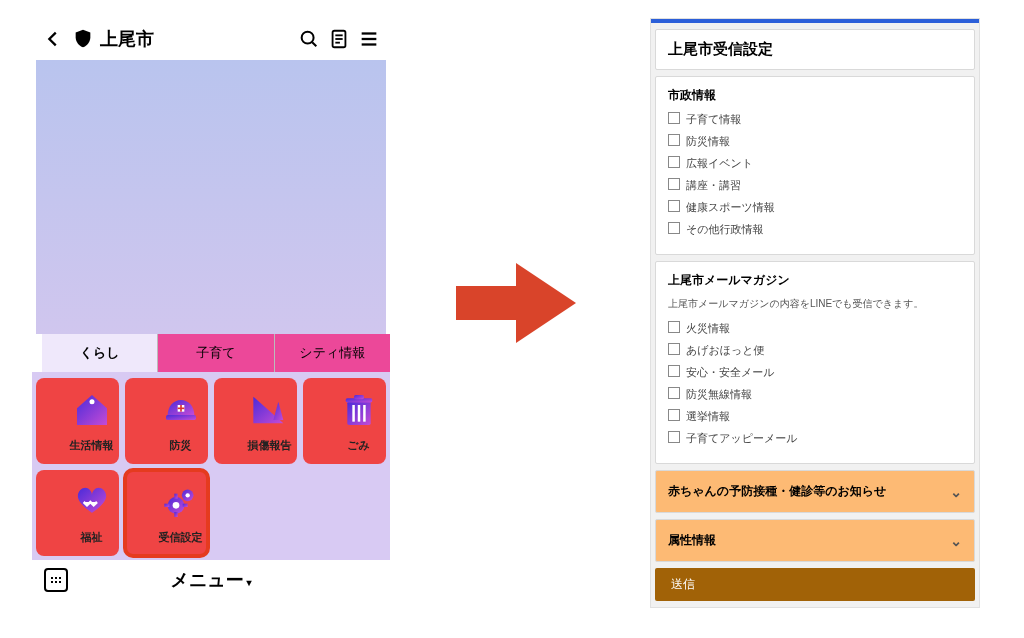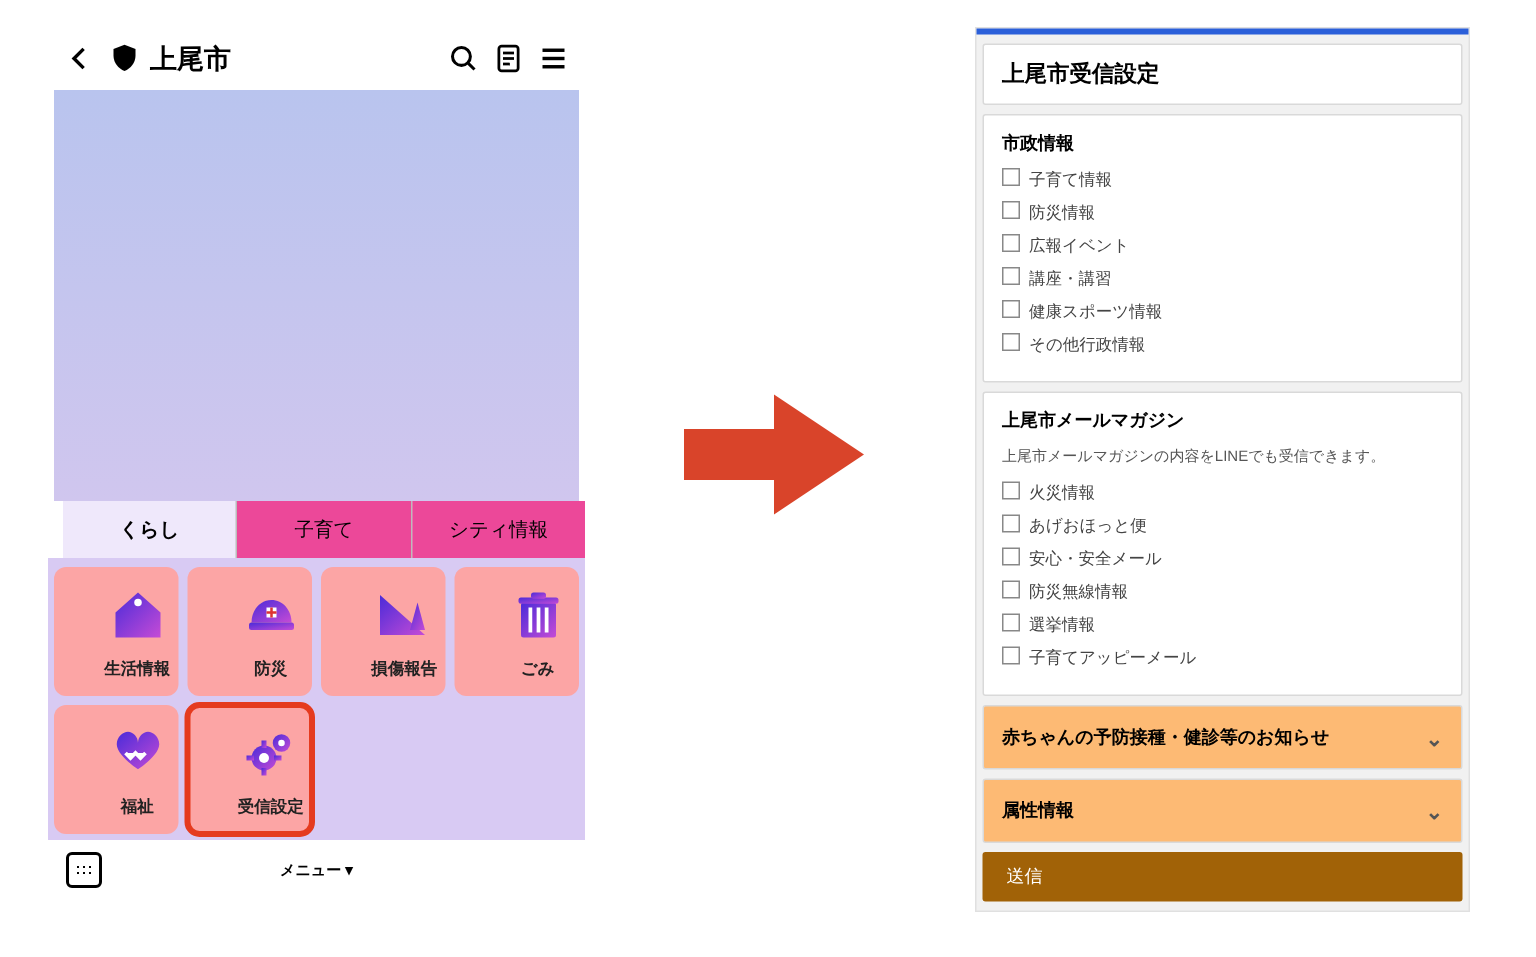--- a/index.html
+++ b/index.html
@@ -53,21 +53,21 @@
   }
   .tab:last-child{border-right:none;}
   .tab.active { background:#efe8fb; font-weight:600;margin-left:10px;}
   .grid-wrap { background:#d8caf3; padding:6px 4px 4px; }
   .grid {
     display:grid;
     grid-template-columns: repeat(4,1fr);
     gap:6px;
   }
   .tile {
-    background:#fca5a5;
+    background:#ef4444;
     border-radius:8px;
     height:86px;
     display:flex;
     flex-direction:column;
     align-items:center;
     justify-content:center;
     gap:8px;
     font-size:11px;
     font-weight:600;
     color:#222;
@@ -91,21 +91,21 @@
     border:2px solid #000;
     border-radius:4px;
     display:flex; align-items:center; justify-content:center;
   }
   .footer .kb::after{
     content:"";
     width:12px;height:8px;
     background:
       radial-gradient(#000 1px,transparent 1px) 0 0/4px 4px;
   }
-  .footer .menu { font-size:10px; font-weight:600;}
+  .footer .menu { font-size:18px; font-weight:600;}
   .footer .menu::after{content:" ▾"; font-size:10px;}
 
   
   .arrow {
     position:absolute;
     left:456px;
     top:258px;
     width:120px;
     height:90px;
   }

